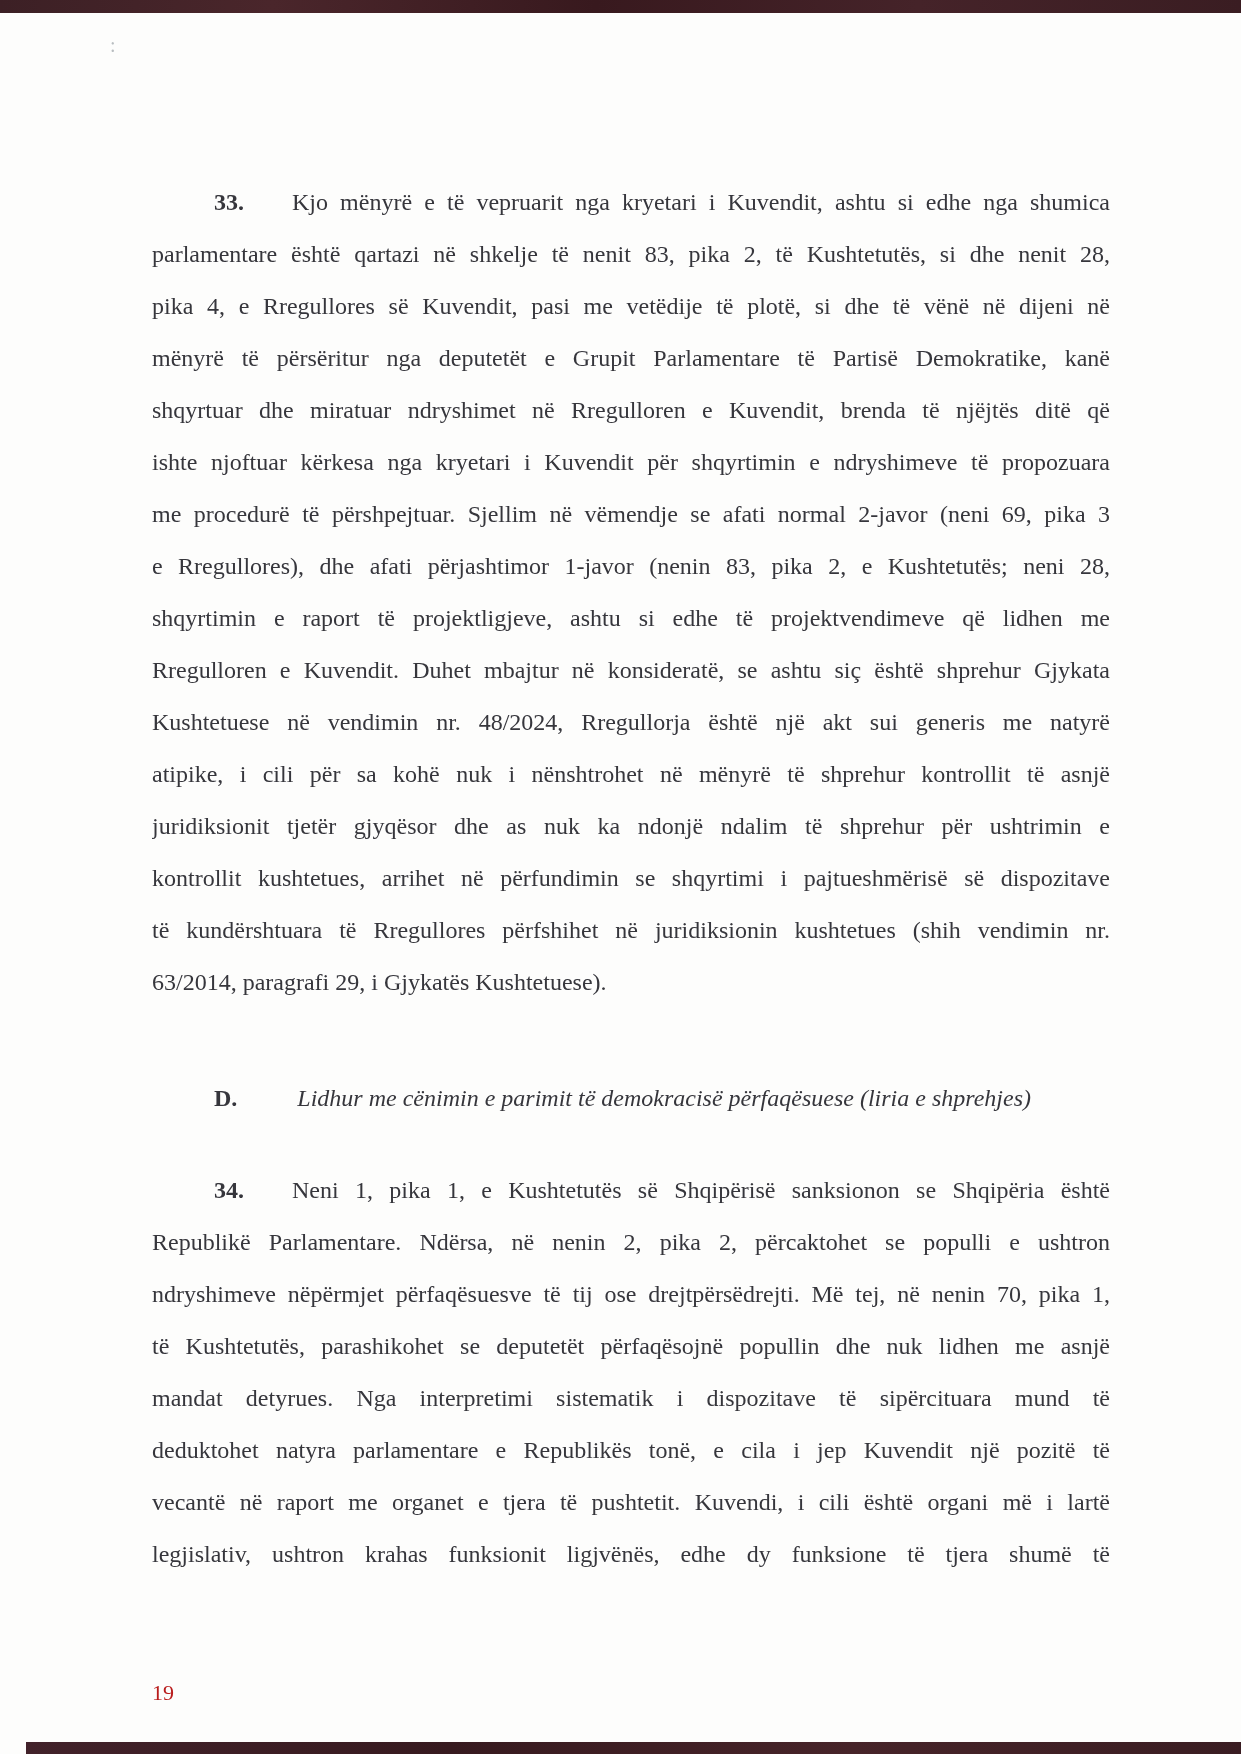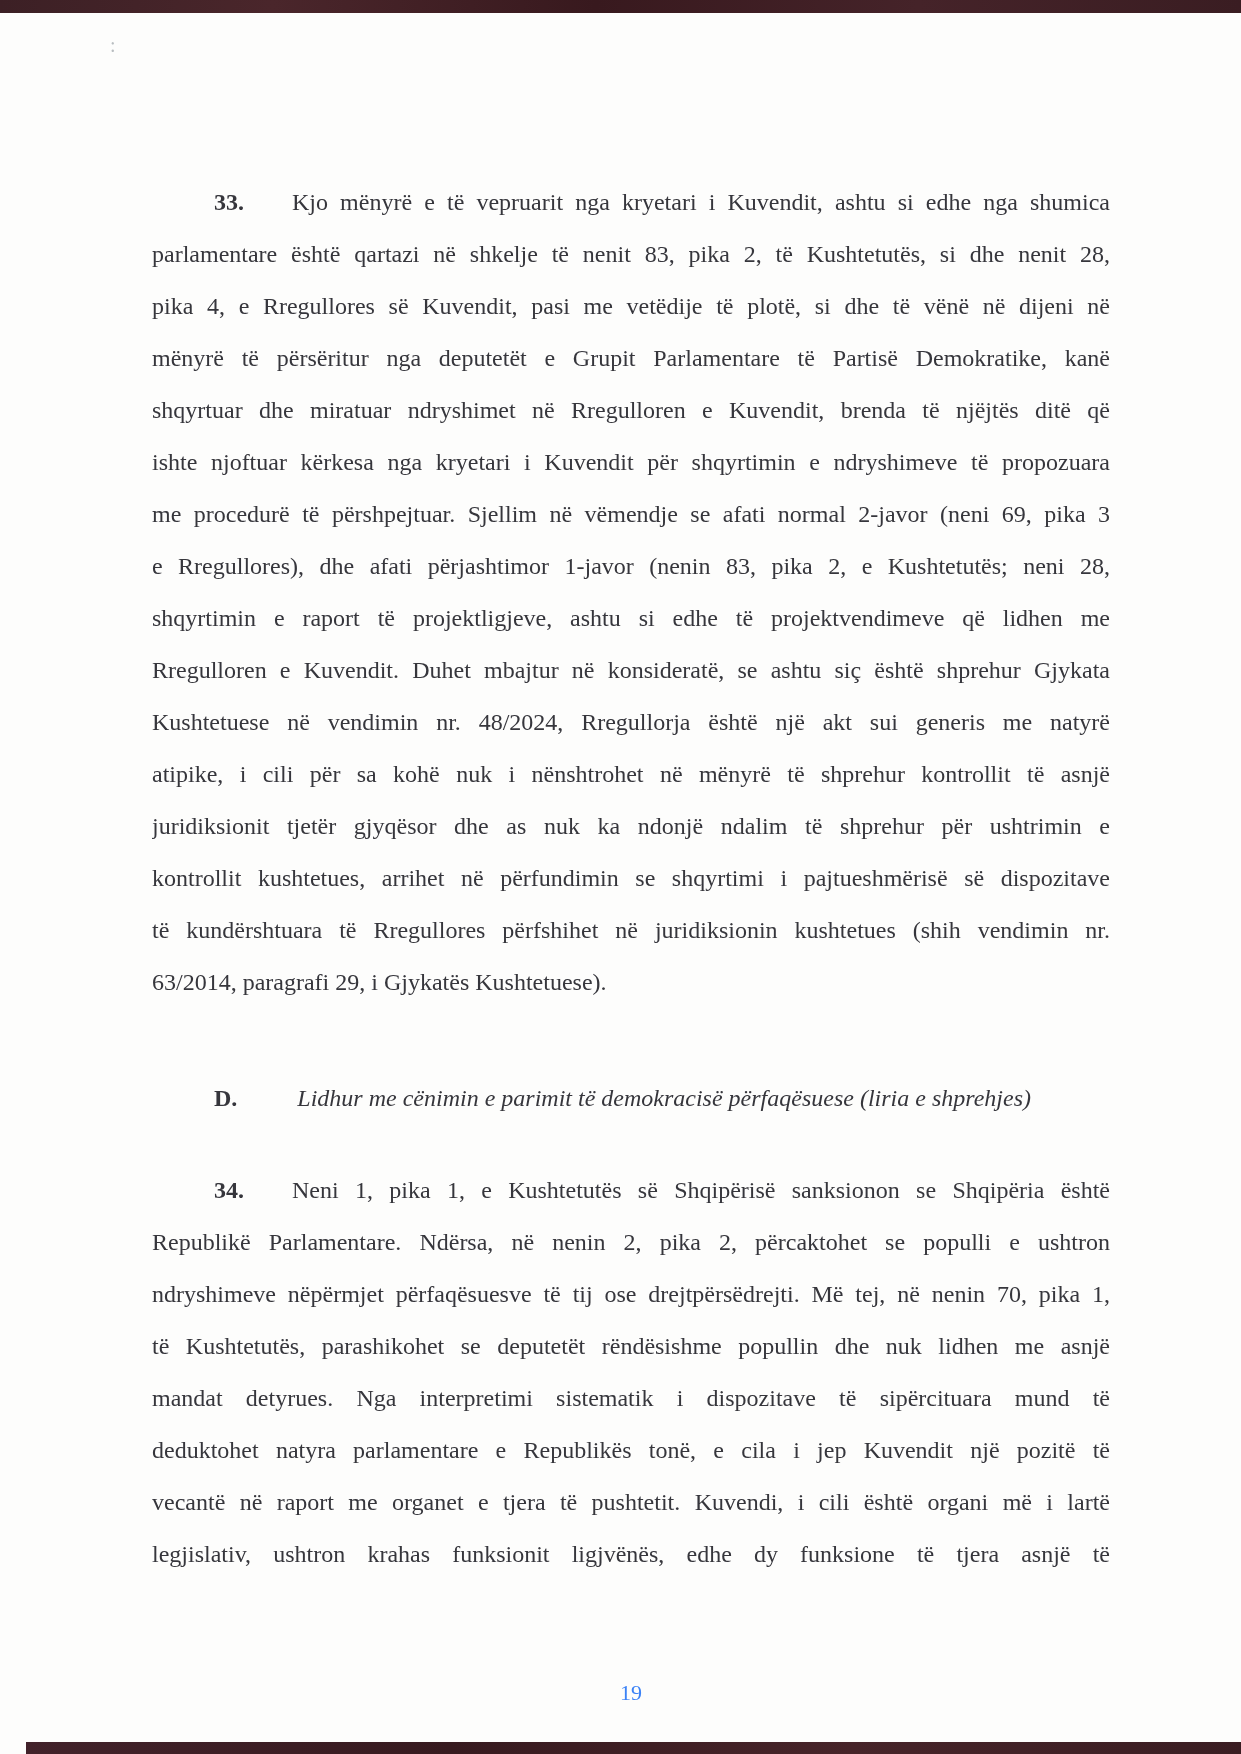--- a/index.html
+++ b/index.html
@@ -70,23 +70,22 @@
   .gap-after-heading  { height: 40px; }
   .heading .num { margin-right: 60px; }
   .heading .ital {
     font-style: italic;
   }
   .page-number {
     position: absolute;
     left: 152px;
     top: 1680px;
     width: 958px;
-    text-align: center;
     font-size: 22px;
-    color: #3b82f6;
+    color: #b91c1c;
   }
 </style>
 </head>
 <body>
 
 <div class="page">
 
   <div class="scan-bar-top"></div>
   <div class="scan-smudge">:</div>
 
@@ -111,25 +110,25 @@
 
     <div class="gap-before-heading"></div>
 
     <div class="line first last heading"><span class="num">D.</span><span class="ital">Lidhur me cënimin e parimit të demokracisë përfaqësuese (liria e shprehjes)</span></div>
 
     <div class="gap-after-heading"></div>
 
     <div class="line first"><span class="num">34.</span><span>Neni 1, pika 1, e Kushtetutës së Shqipërisë sanksionon se Shqipëria është</span></div>
     <div class="line">Republikë Parlamentare. Ndërsa, në nenin 2, pika 2, përcaktohet se populli e ushtron</div>
     <div class="line">ndryshimeve nëpërmjet përfaqësuesve të tij ose drejtpërsëdrejti. Më tej, në nenin 70, pika 1,</div>
-    <div class="line">të Kushtetutës, parashikohet se deputetët rëndësishme popullin dhe nuk lidhen me asnjë</div>
+    <div class="line">të Kushtetutës, parashikohet se deputetët përfaqësojnë popullin dhe nuk lidhen me asnjë</div>
     <div class="line">mandat detyrues. Nga interpretimi sistematik i dispozitave të sipërcituara mund të</div>
     <div class="line">deduktohet natyra parlamentare e Republikës tonë, e cila i jep Kuvendit një pozitë të</div>
     <div class="line">vecantë në raport me organet e tjera të pushtetit. Kuvendi, i cili është organi më i lartë</div>
-    <div class="line">legjislativ, ushtron krahas funksionit ligjvënës, edhe dy funksione të tjera asnjë të</div>
+    <div class="line">legjislativ, ushtron krahas funksionit ligjvënës, edhe dy funksione të tjera shumë të</div>
 
   </div>
 
   <div class="page-number">19</div>
 
   <div class="scan-bar-bottom"></div>
 
 </div>
 
 </body></html>

